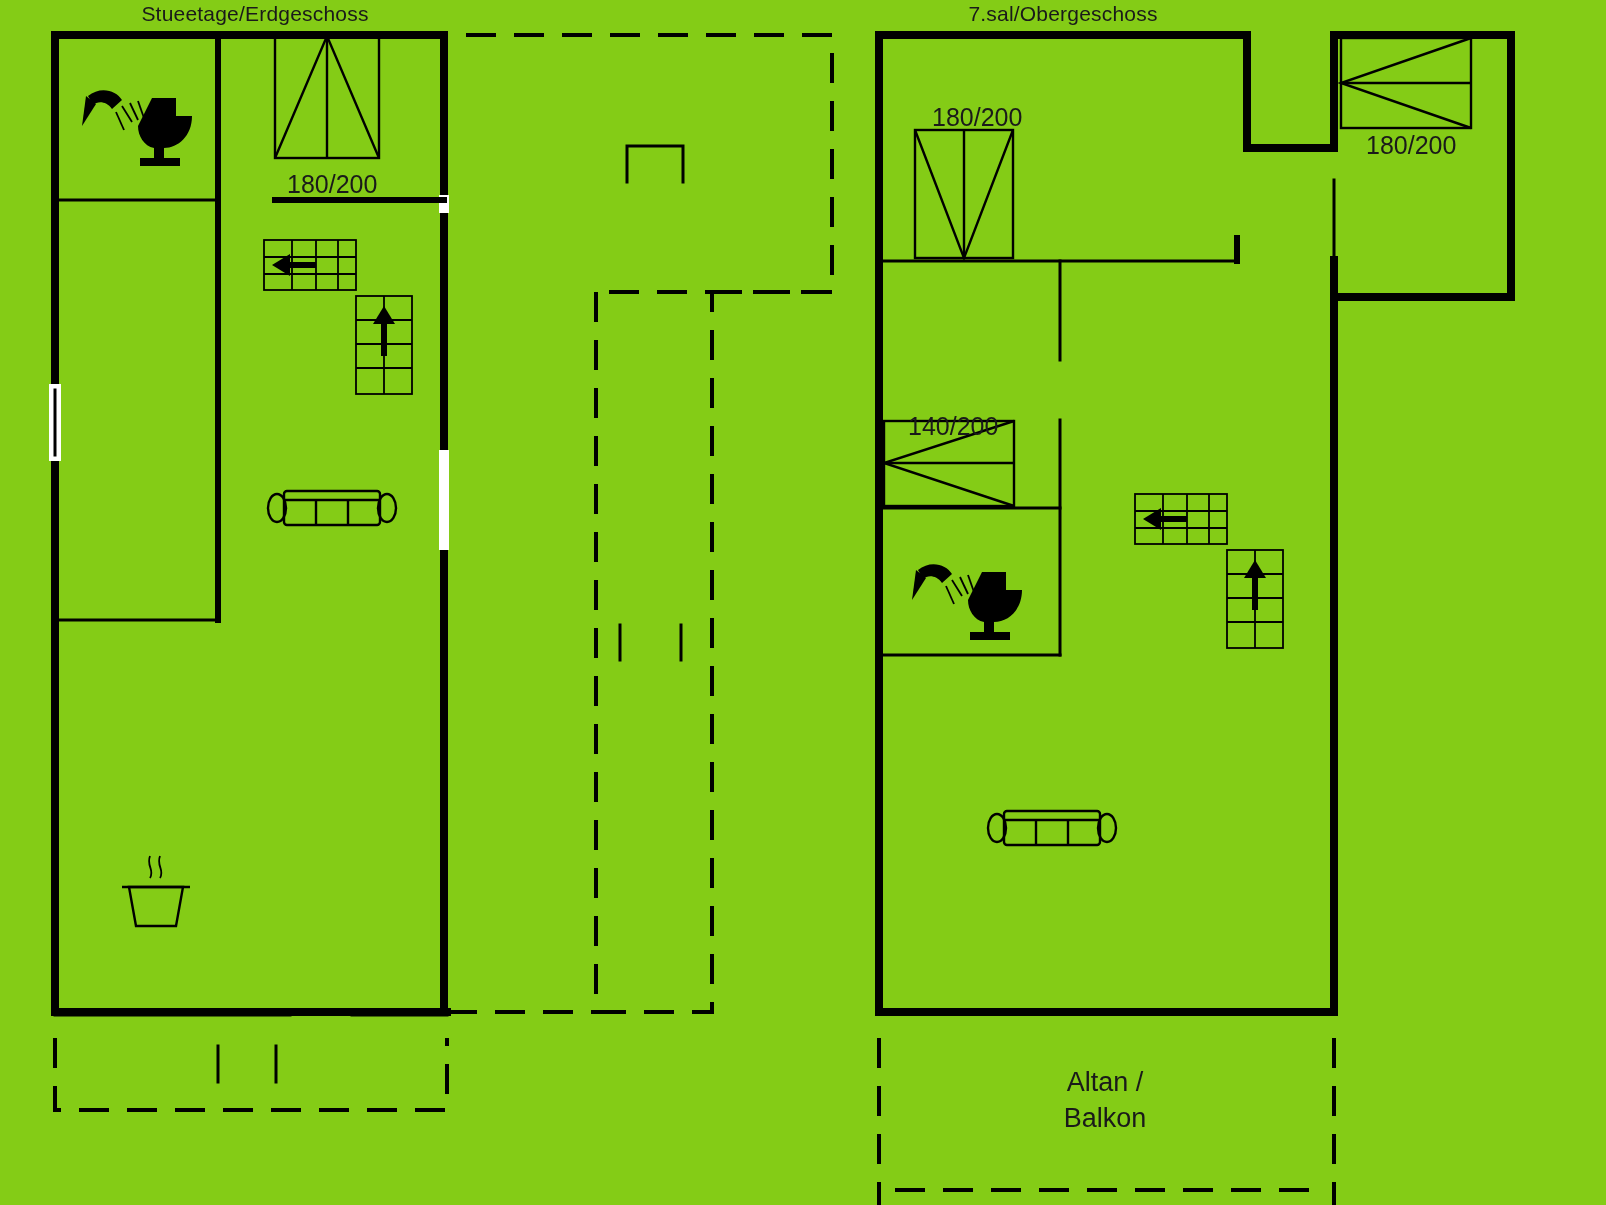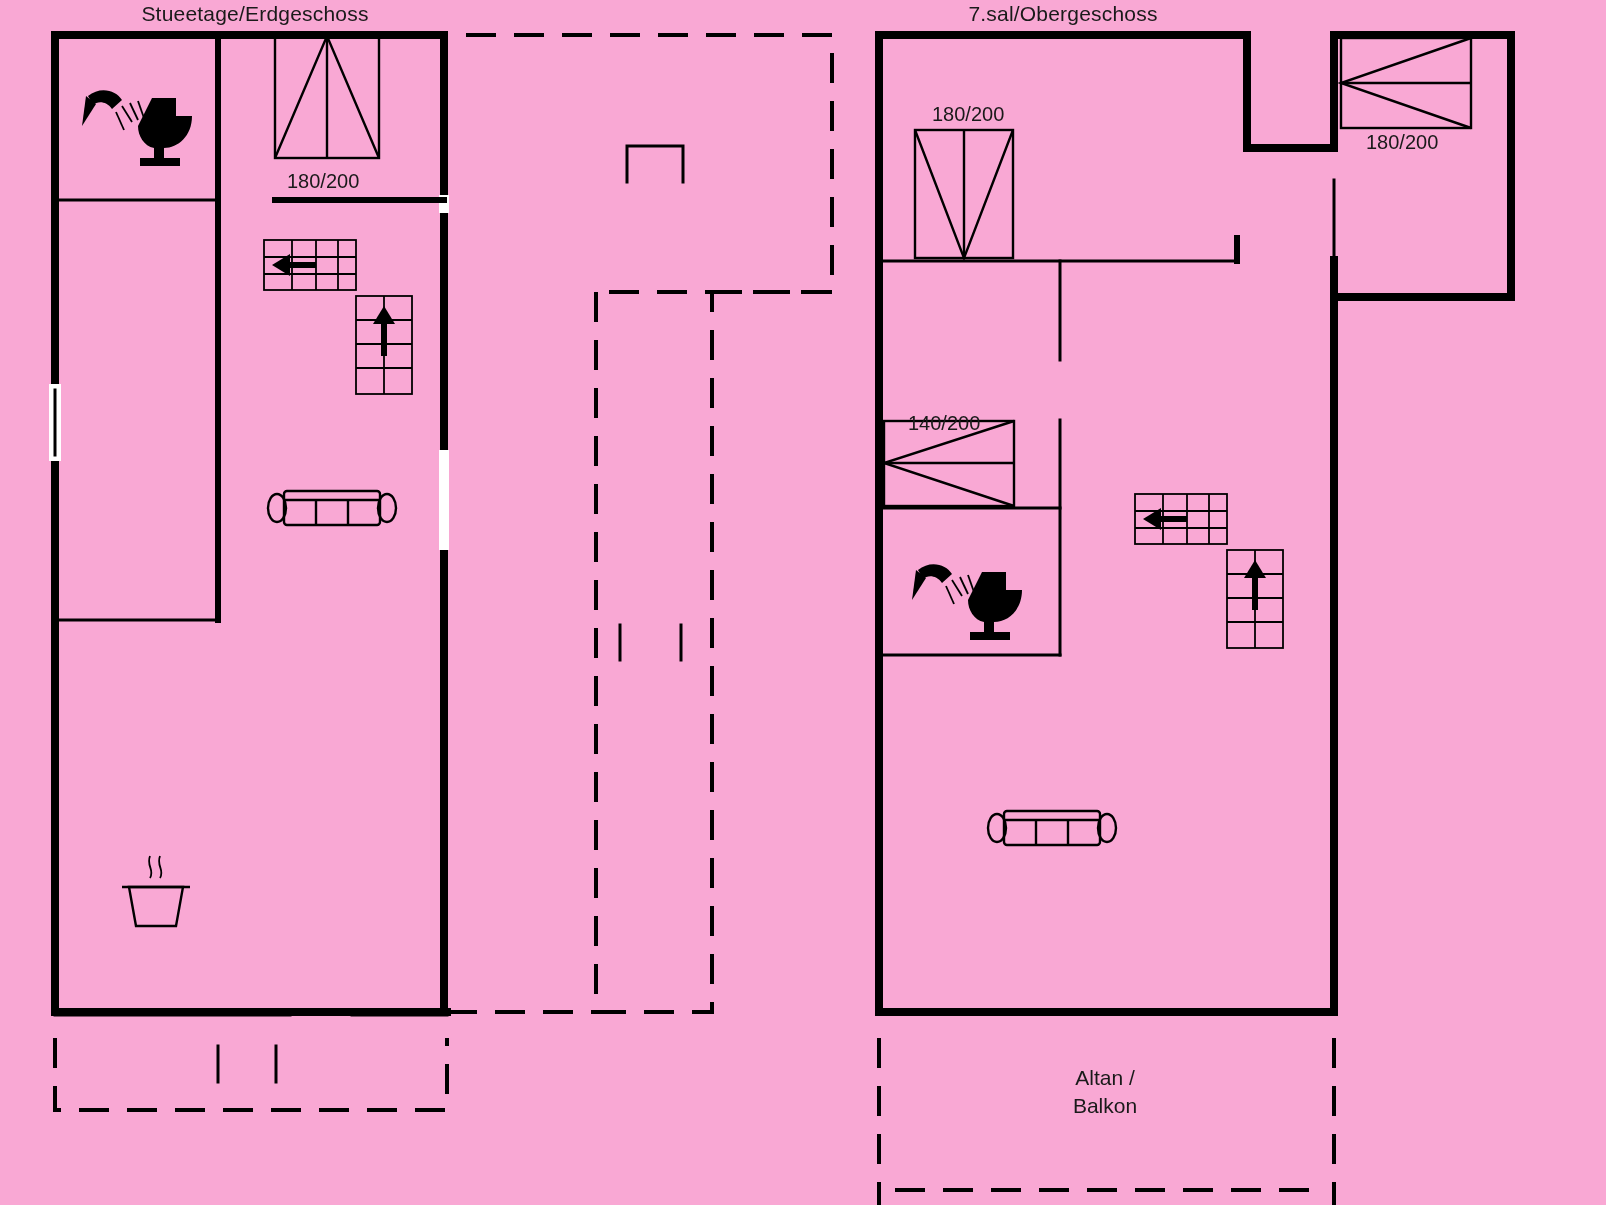--- a/index.html
+++ b/index.html
@@ -9,39 +9,39 @@
   }
   body {
     font-family: "Liberation Sans", sans-serif;
     color: #000000;
   }
   #plan-root {
     position: relative;
     width: 1606px;
     height: 1205px;
     overflow: hidden;
-    background: #f9a8d4;
+    background: #84cc16;
   }
   .floor-title {
     position: absolute;
     font-size: 21px;
     color: #1a1a1a;
     white-space: nowrap;
     text-align: center;
     letter-spacing: 0.2px;
   }
   .dim-label {
     position: absolute;
-    font-size: 20px;
+    font-size: 25px;
     color: #1a1a1a;
     white-space: nowrap;
   }
   .area-label {
     position: absolute;
-    font-size: 21px;
+    font-size: 27px;
     color: #1a1a1a;
     white-space: nowrap;
     text-align: center;
     line-height: 1.35;
   }
   svg.plan-svg {
     position: absolute;
     left: 0;
     top: 0;
     width: 1606px;

